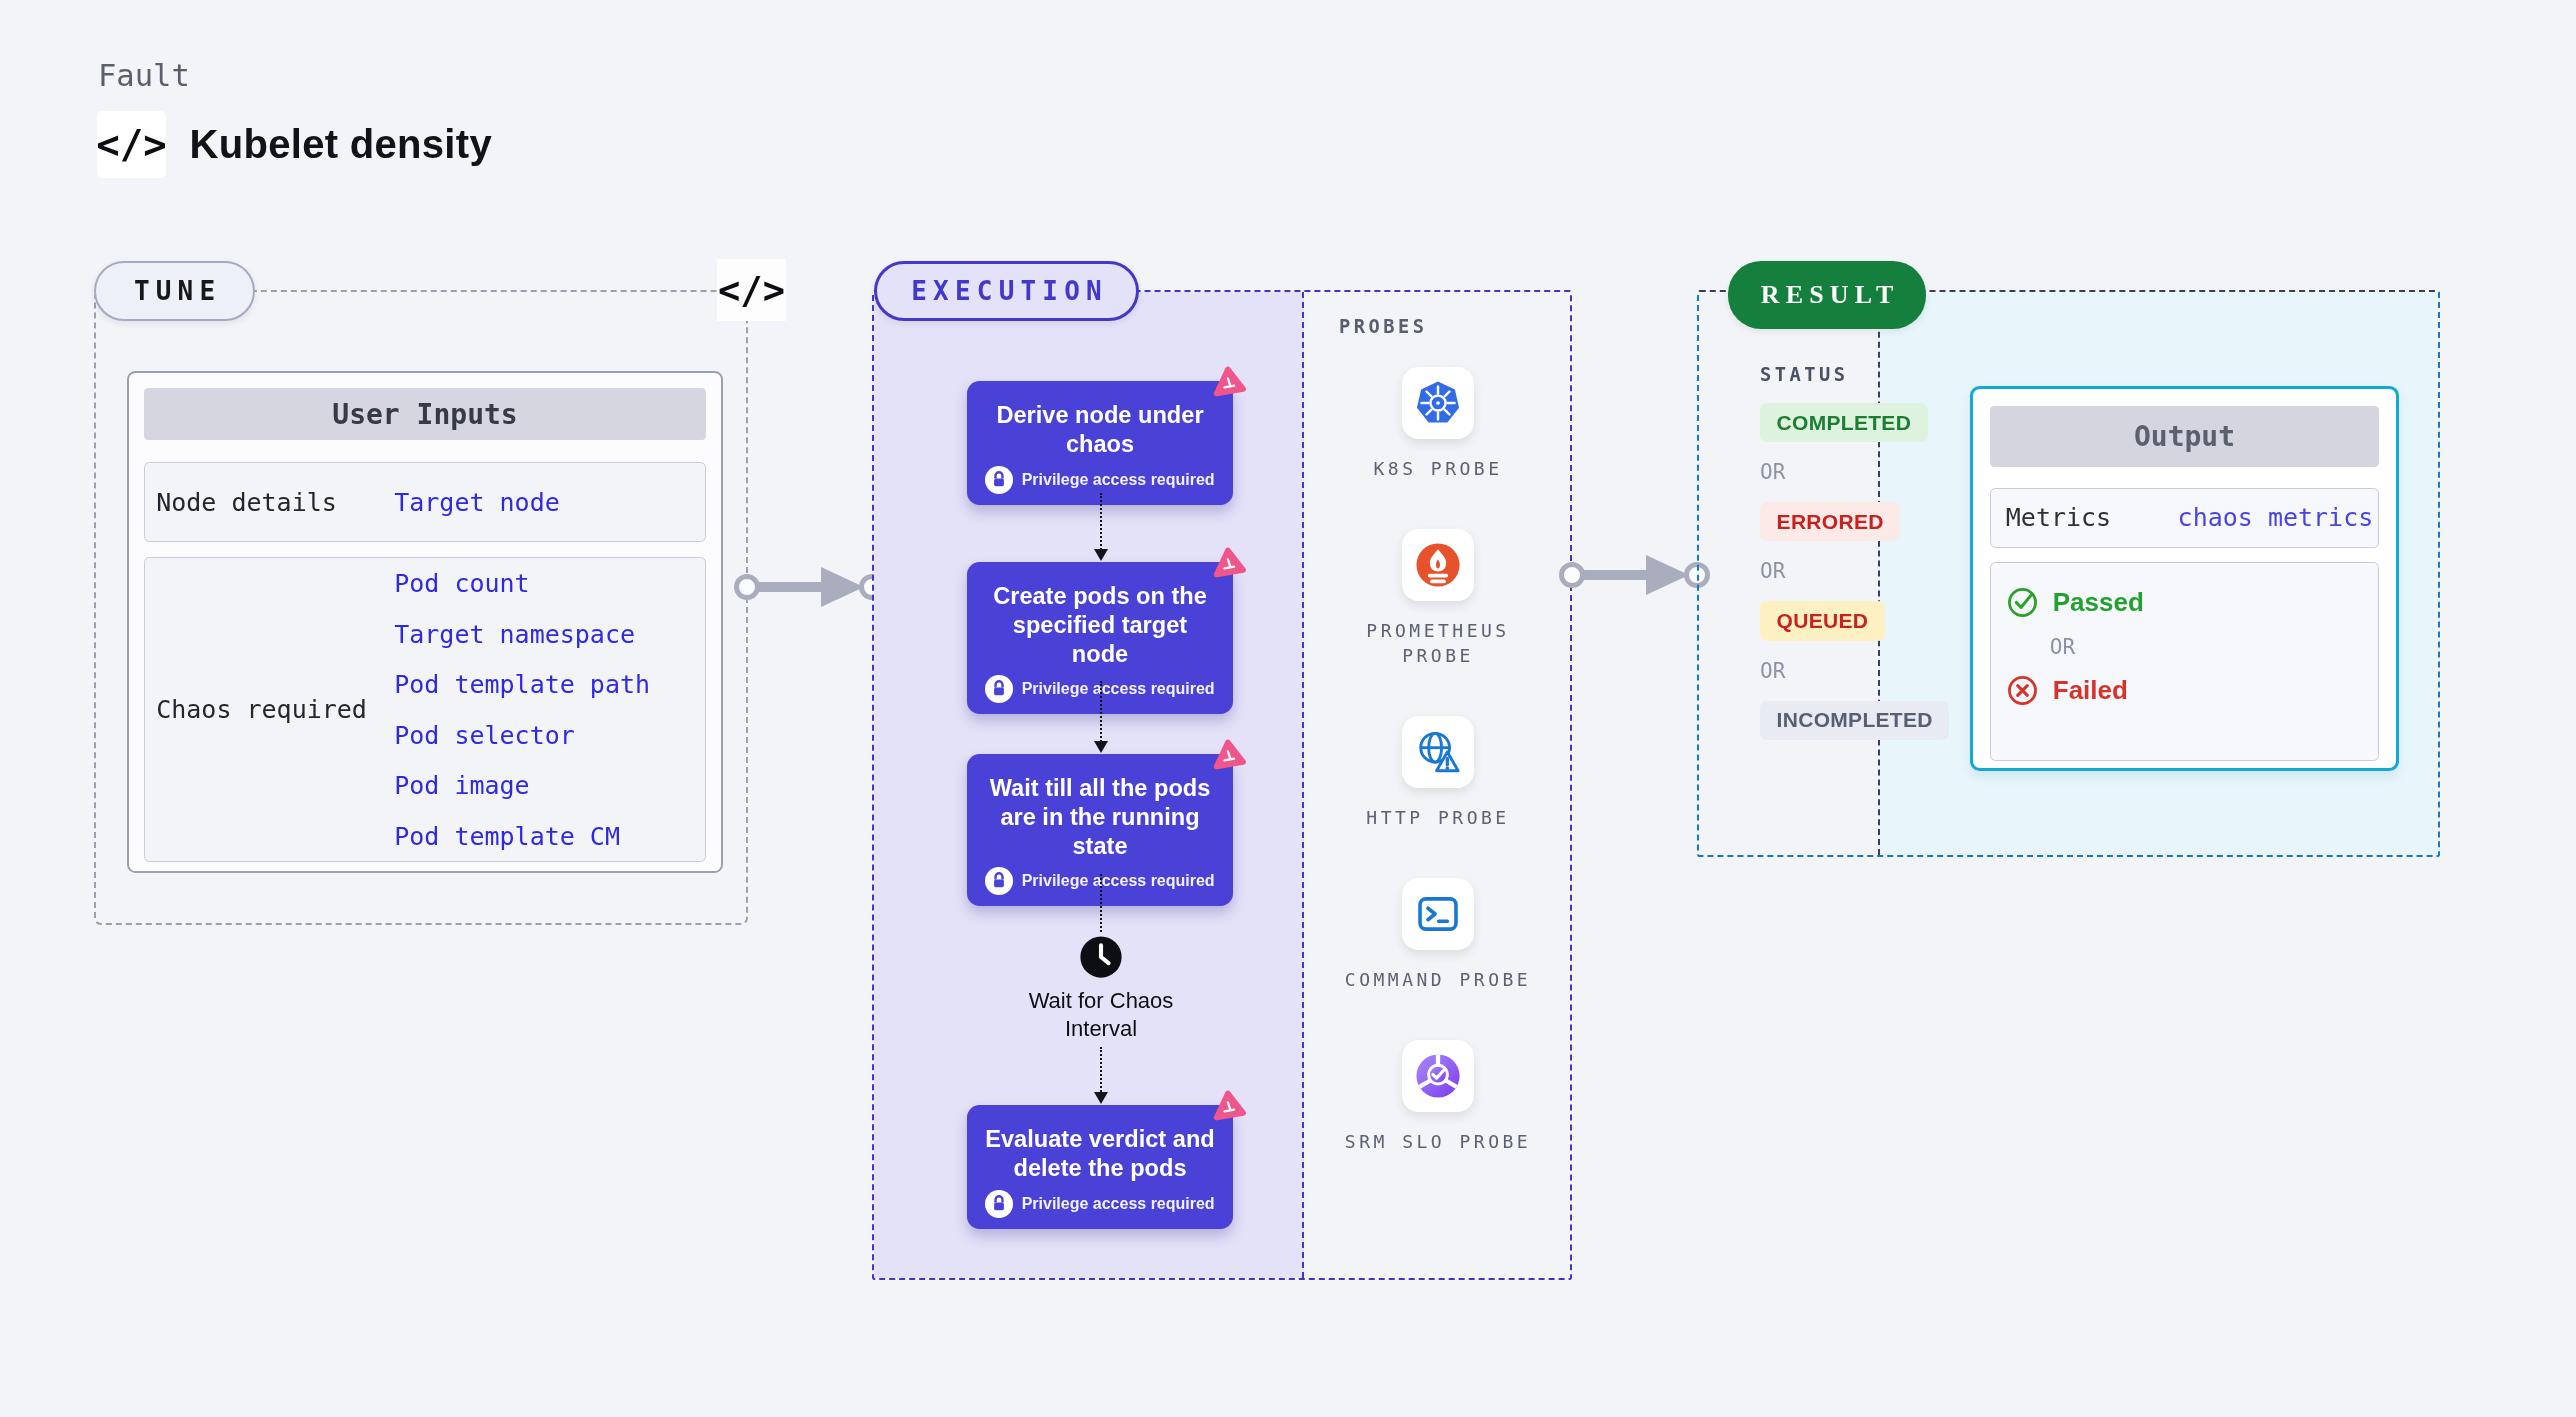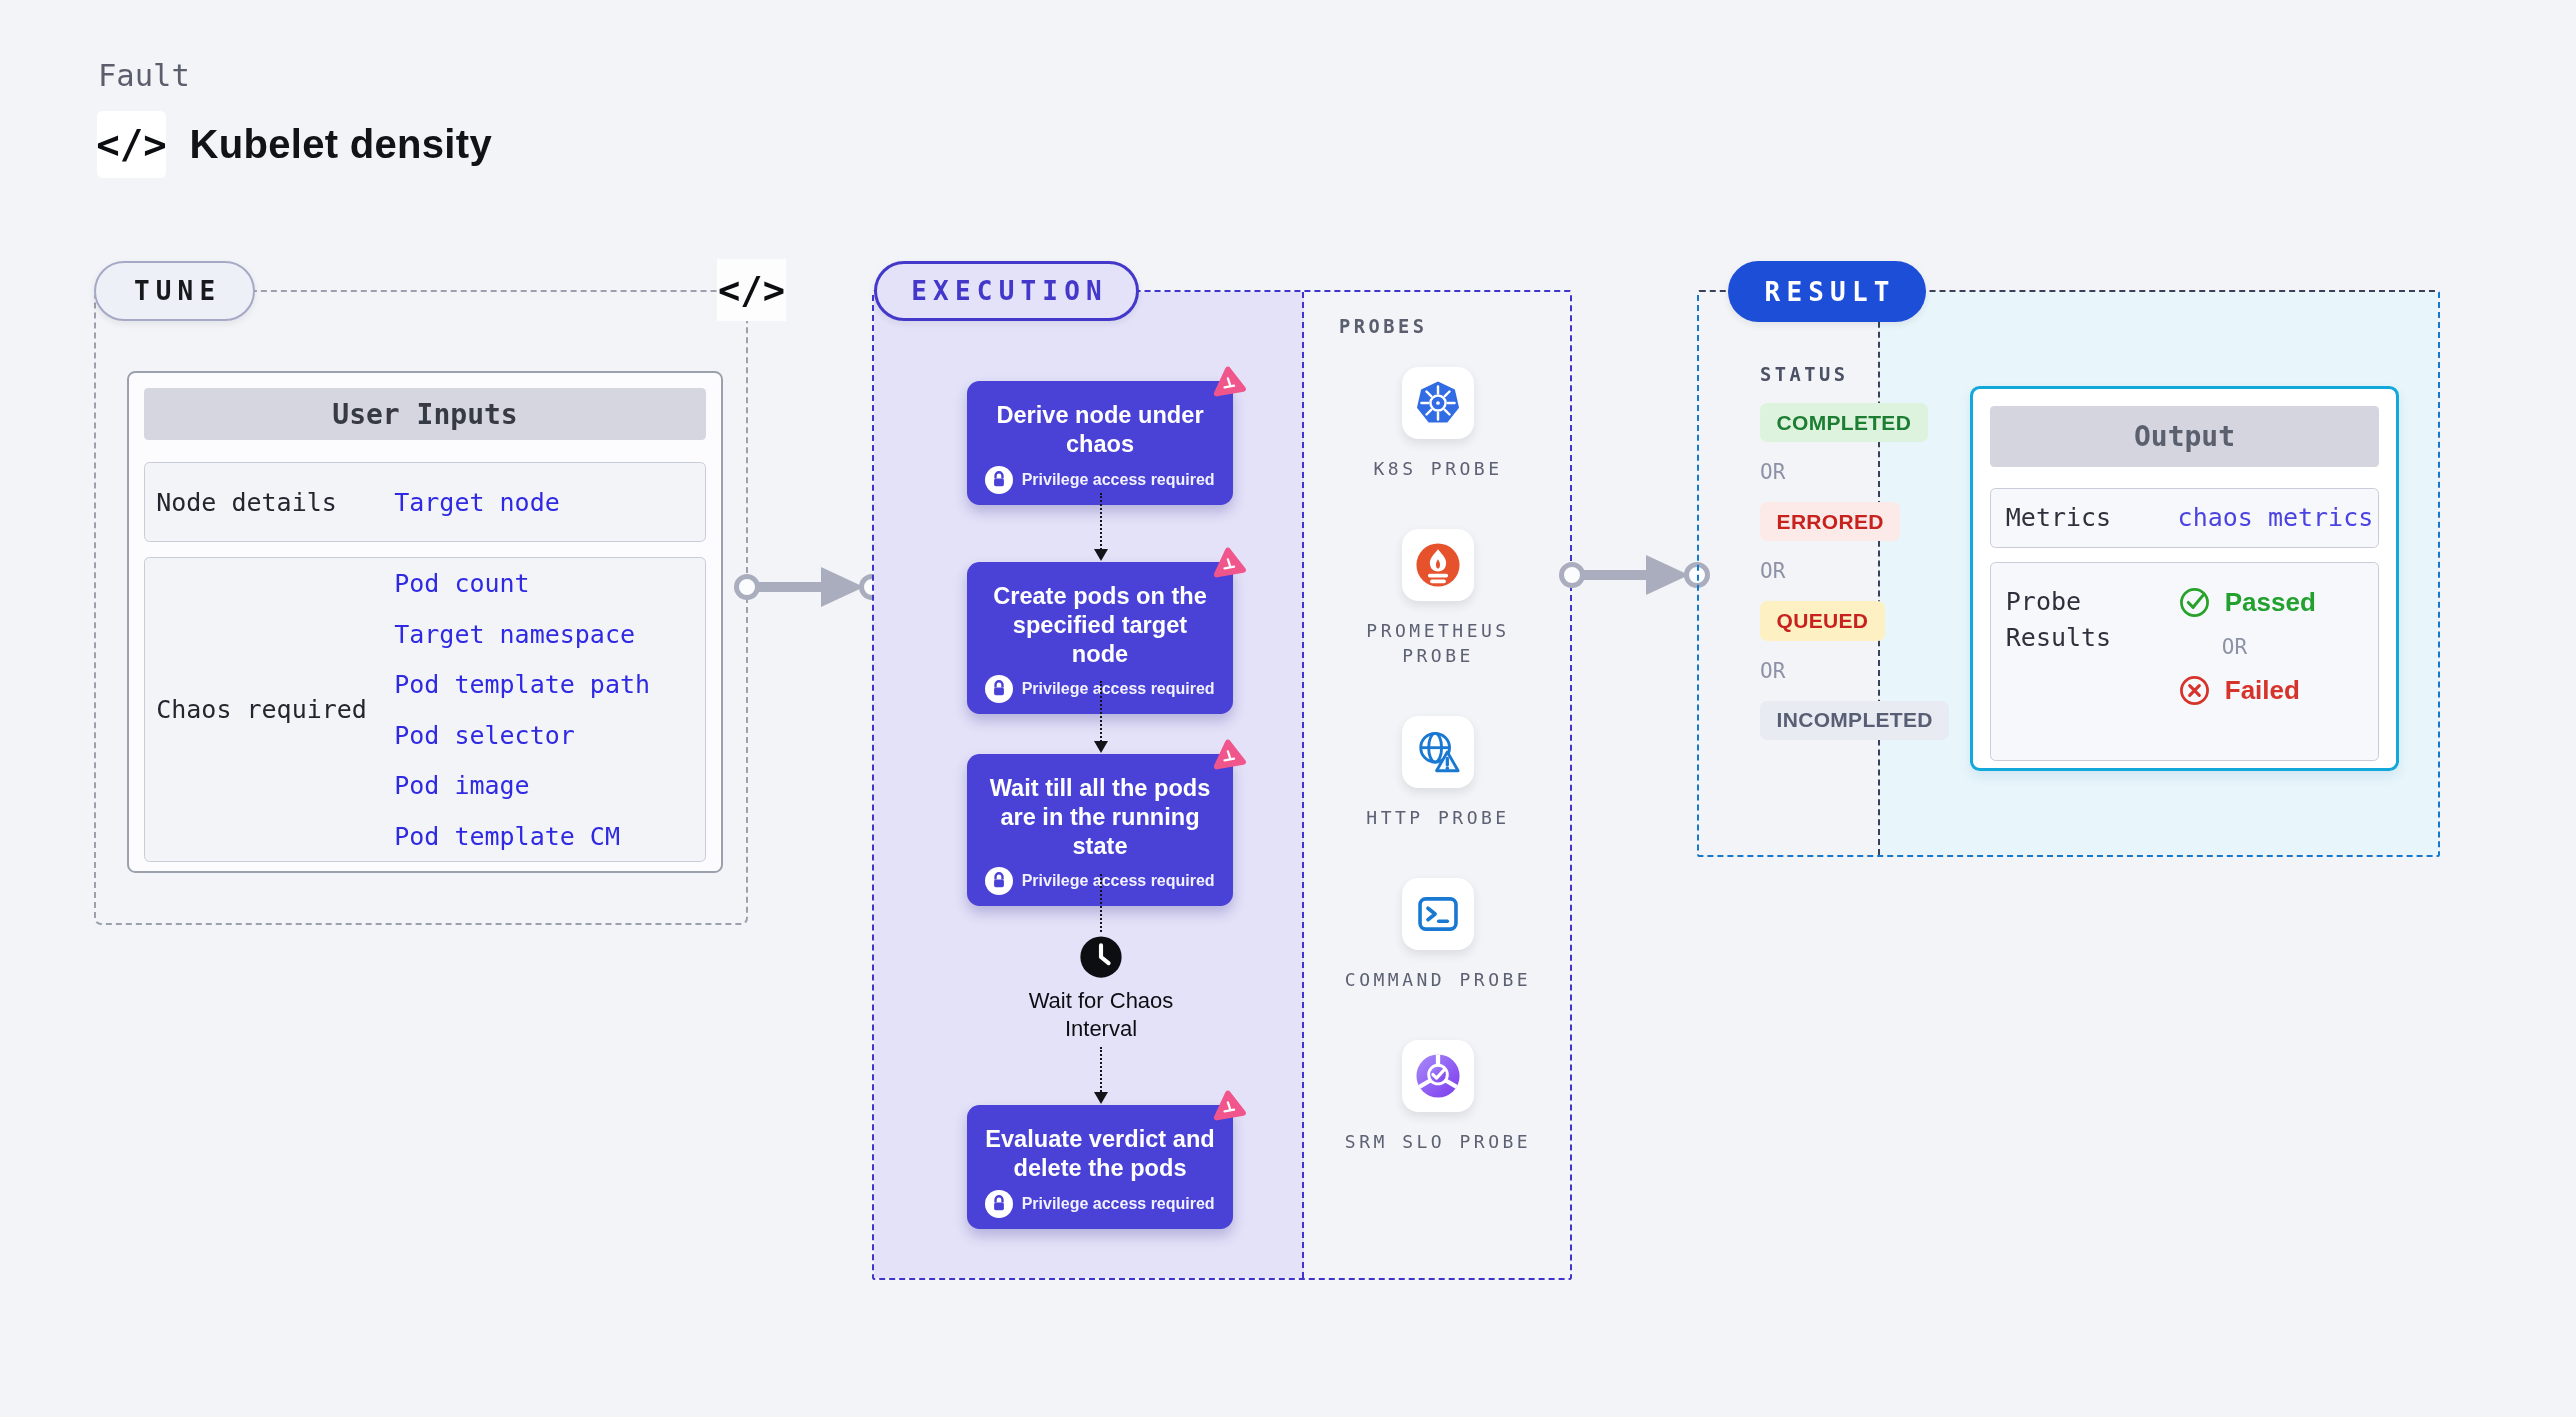--- a/index.html
+++ b/index.html
@@ -91,22 +91,22 @@
   .probe-item { display:flex; flex-direction:column; align-items:center; }
   .probe-card { width:72px; height:72px; background:#ffffff; border-radius:16.6px;
                 display:flex; align-items:center; justify-content:center;
                 box-shadow:0 4.2px 9.7px rgba(30,35,60,.10); }
   .probe-name { margin-top:18px; width:194px; text-align:center; font-family:"DejaVu Sans Mono",monospace;
                 font-size:18px; letter-spacing:3.5px; line-height:1.35; color:#5c6173; }
 
   
   .result-box { position:absolute; left:1697px; top:290px; width:743px; height:567px;
                 border:2.8px dashed #1478cf; border-top-color:#39415a; border-radius:2.8px; }
-  .result-pill { left:1728px; top:261px; width:198px; height:61px;
-                 background:#1d4ed8; border:none; color:#ffffff; }
+  .result-pill { left:1728px; top:261px; width:198px; height:68px;
+                 background:#15803d; border:none; color:#ffffff;font-family:Liberation Serif, serif; }
   .result-divider { position:absolute; left:179px; top:0; bottom:0; width:0;
                     border-left:2.1px dashed #39415a; }
   .cyan-pane { position:absolute; left:181px; top:0; right:0; bottom:0; background:#e8f5fb; }
   .status-col { position:absolute; left:61px; top:72px; width:122px; }
   .status-title { font-family:"DejaVu Sans Mono",monospace; font-weight:bold; font-size:18.7px;
                   letter-spacing:3.5px; color:#4b5164; }
   .badge { display:inline-block; padding:7.6px 16.6px; border-radius:7px; font-size:21px;
            font-weight:800; letter-spacing:0.3px; white-space:nowrap; }
   .badge.success { background:#def3de; color:#1d7e33; }
   .badge.error   { background:#fceae8; color:#c8221f; }
@@ -381,21 +381,20 @@
       <span class="badge muted">INCOMPLETED</span>
     </div>
 
     <div class="output-card">
       <div class="output-title">Output</div>
       <div class="metrics-row">
         <div class="metrics-label">Metrics</div>
         <span class="metrics-link">chaos metrics</span>
       </div>
       <div class="probe-results-row">
-        <div class="pr-label">Probe Results</div>
         <div class="pr-values">
           <div class="verdict pass">
             <svg width="33" height="33" viewBox="0 0 48 48">
               <circle cx="24" cy="24" r="19" fill="none" stroke="#28a228" stroke-width="4"></circle>
               <path d="M15 24 L22 31 L36 14" fill="none" stroke="#28a228" stroke-width="4.5" stroke-linecap="round" stroke-linejoin="round"></path>
             </svg>
             <span>Passed</span>
           </div>
           <span class="or-label">OR</span>
           <div class="verdict fail">

